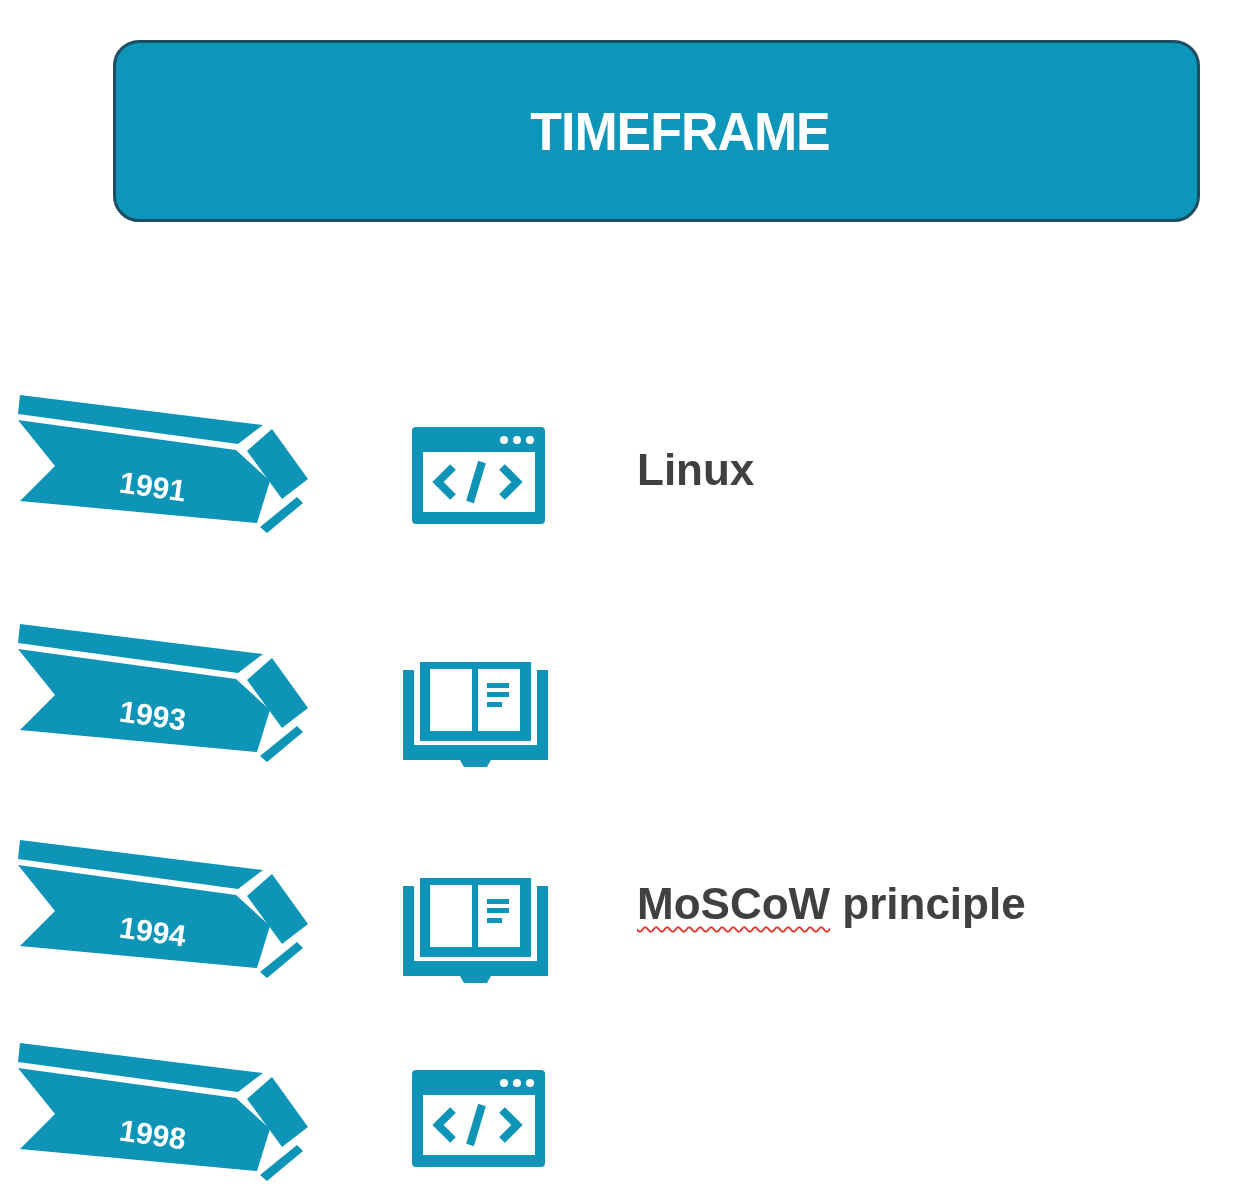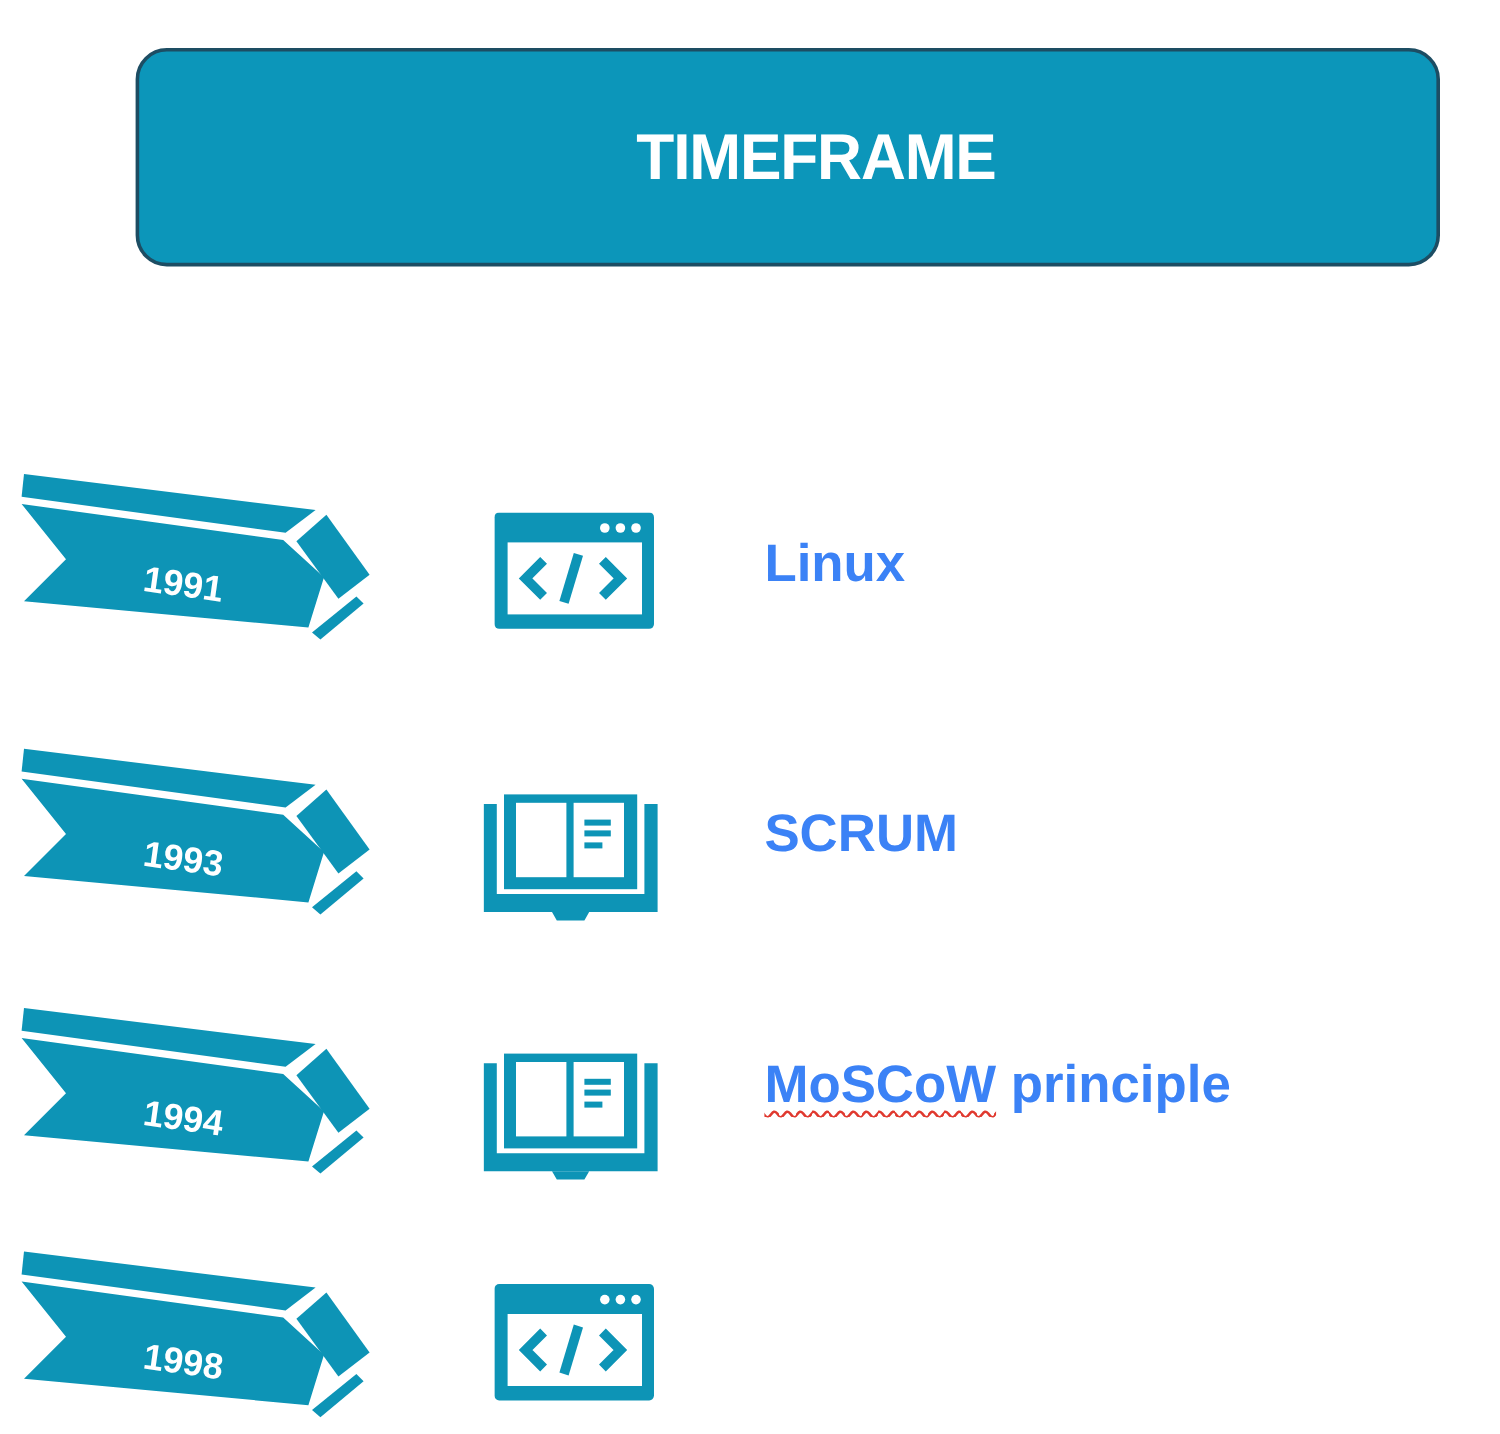--- a/index.html
+++ b/index.html
@@ -48,21 +48,21 @@
     height: 152px;
   }
   .row-icon {
     position: absolute;
   }
   .row-label {
     position: absolute;
     left: 637px;
     font-size: 44px;
     font-weight: bold;
-    color: #3b82f6;
+    color: #404040;
     line-height: 1.1;
     white-space: nowrap;
   }
   .squiggle {
     text-decoration-line: underline;
     text-decoration-style: wavy;
     text-decoration-color: #E0392F;
     text-decoration-thickness: 2px;
     text-underline-offset: 7px;
   }
@@ -113,23 +113,20 @@
   <svg class="row-icon" style="left:403px; top:658px" width="146" height="110" viewBox="0 0 146 110">
     <path d="M0,12 h11 v75 h123 v-75 h11 v90 h-145 z" fill="#0D94B6"></path>
     <polygon points="57,102 88,102 84,109 61,109" fill="#0D94B6"></polygon>
     <rect x="17" y="4" width="111" height="79" fill="#0D94B6"></rect>
     <rect x="27" y="11" width="42" height="62" fill="#ffffff"></rect>
     <rect x="75" y="11" width="42" height="62" fill="#ffffff"></rect>
     <rect x="84" y="25" width="22" height="5" fill="#0D94B6"></rect>
     <rect x="84" y="34" width="22" height="5" fill="#0D94B6"></rect>
     <rect x="84" y="44" width="15" height="5" fill="#0D94B6"></rect>
   </svg>
-  <div class="row-label" style="top:671px">
-    <span>SCRUM</span><span></span>
-  </div>
 
   <svg class="banner" style="top:832px" viewBox="0 0 312 152">
     <polygon fill="#0D94B6" points="20,8 263,38 238,57 18,27"></polygon>
     <polygon fill="#0D94B6" points="18,33 236,63 270,94 257,136 20,114 55,79"></polygon>
     <polygon fill="#0D94B6" points="272,42 308,92 282,112 247,64"></polygon>
     <polygon fill="#0D94B6" points="260,140 297,110 303,116 267,146"></polygon>
     <text class="banner-year" x="153" y="110" text-anchor="middle" transform="rotate(8 153 98)">1994</text>
   </svg>
   <svg class="row-icon" style="left:403px; top:874px" width="146" height="110" viewBox="0 0 146 110">
     <path d="M0,12 h11 v75 h123 v-75 h11 v90 h-145 z" fill="#0D94B6"></path>

